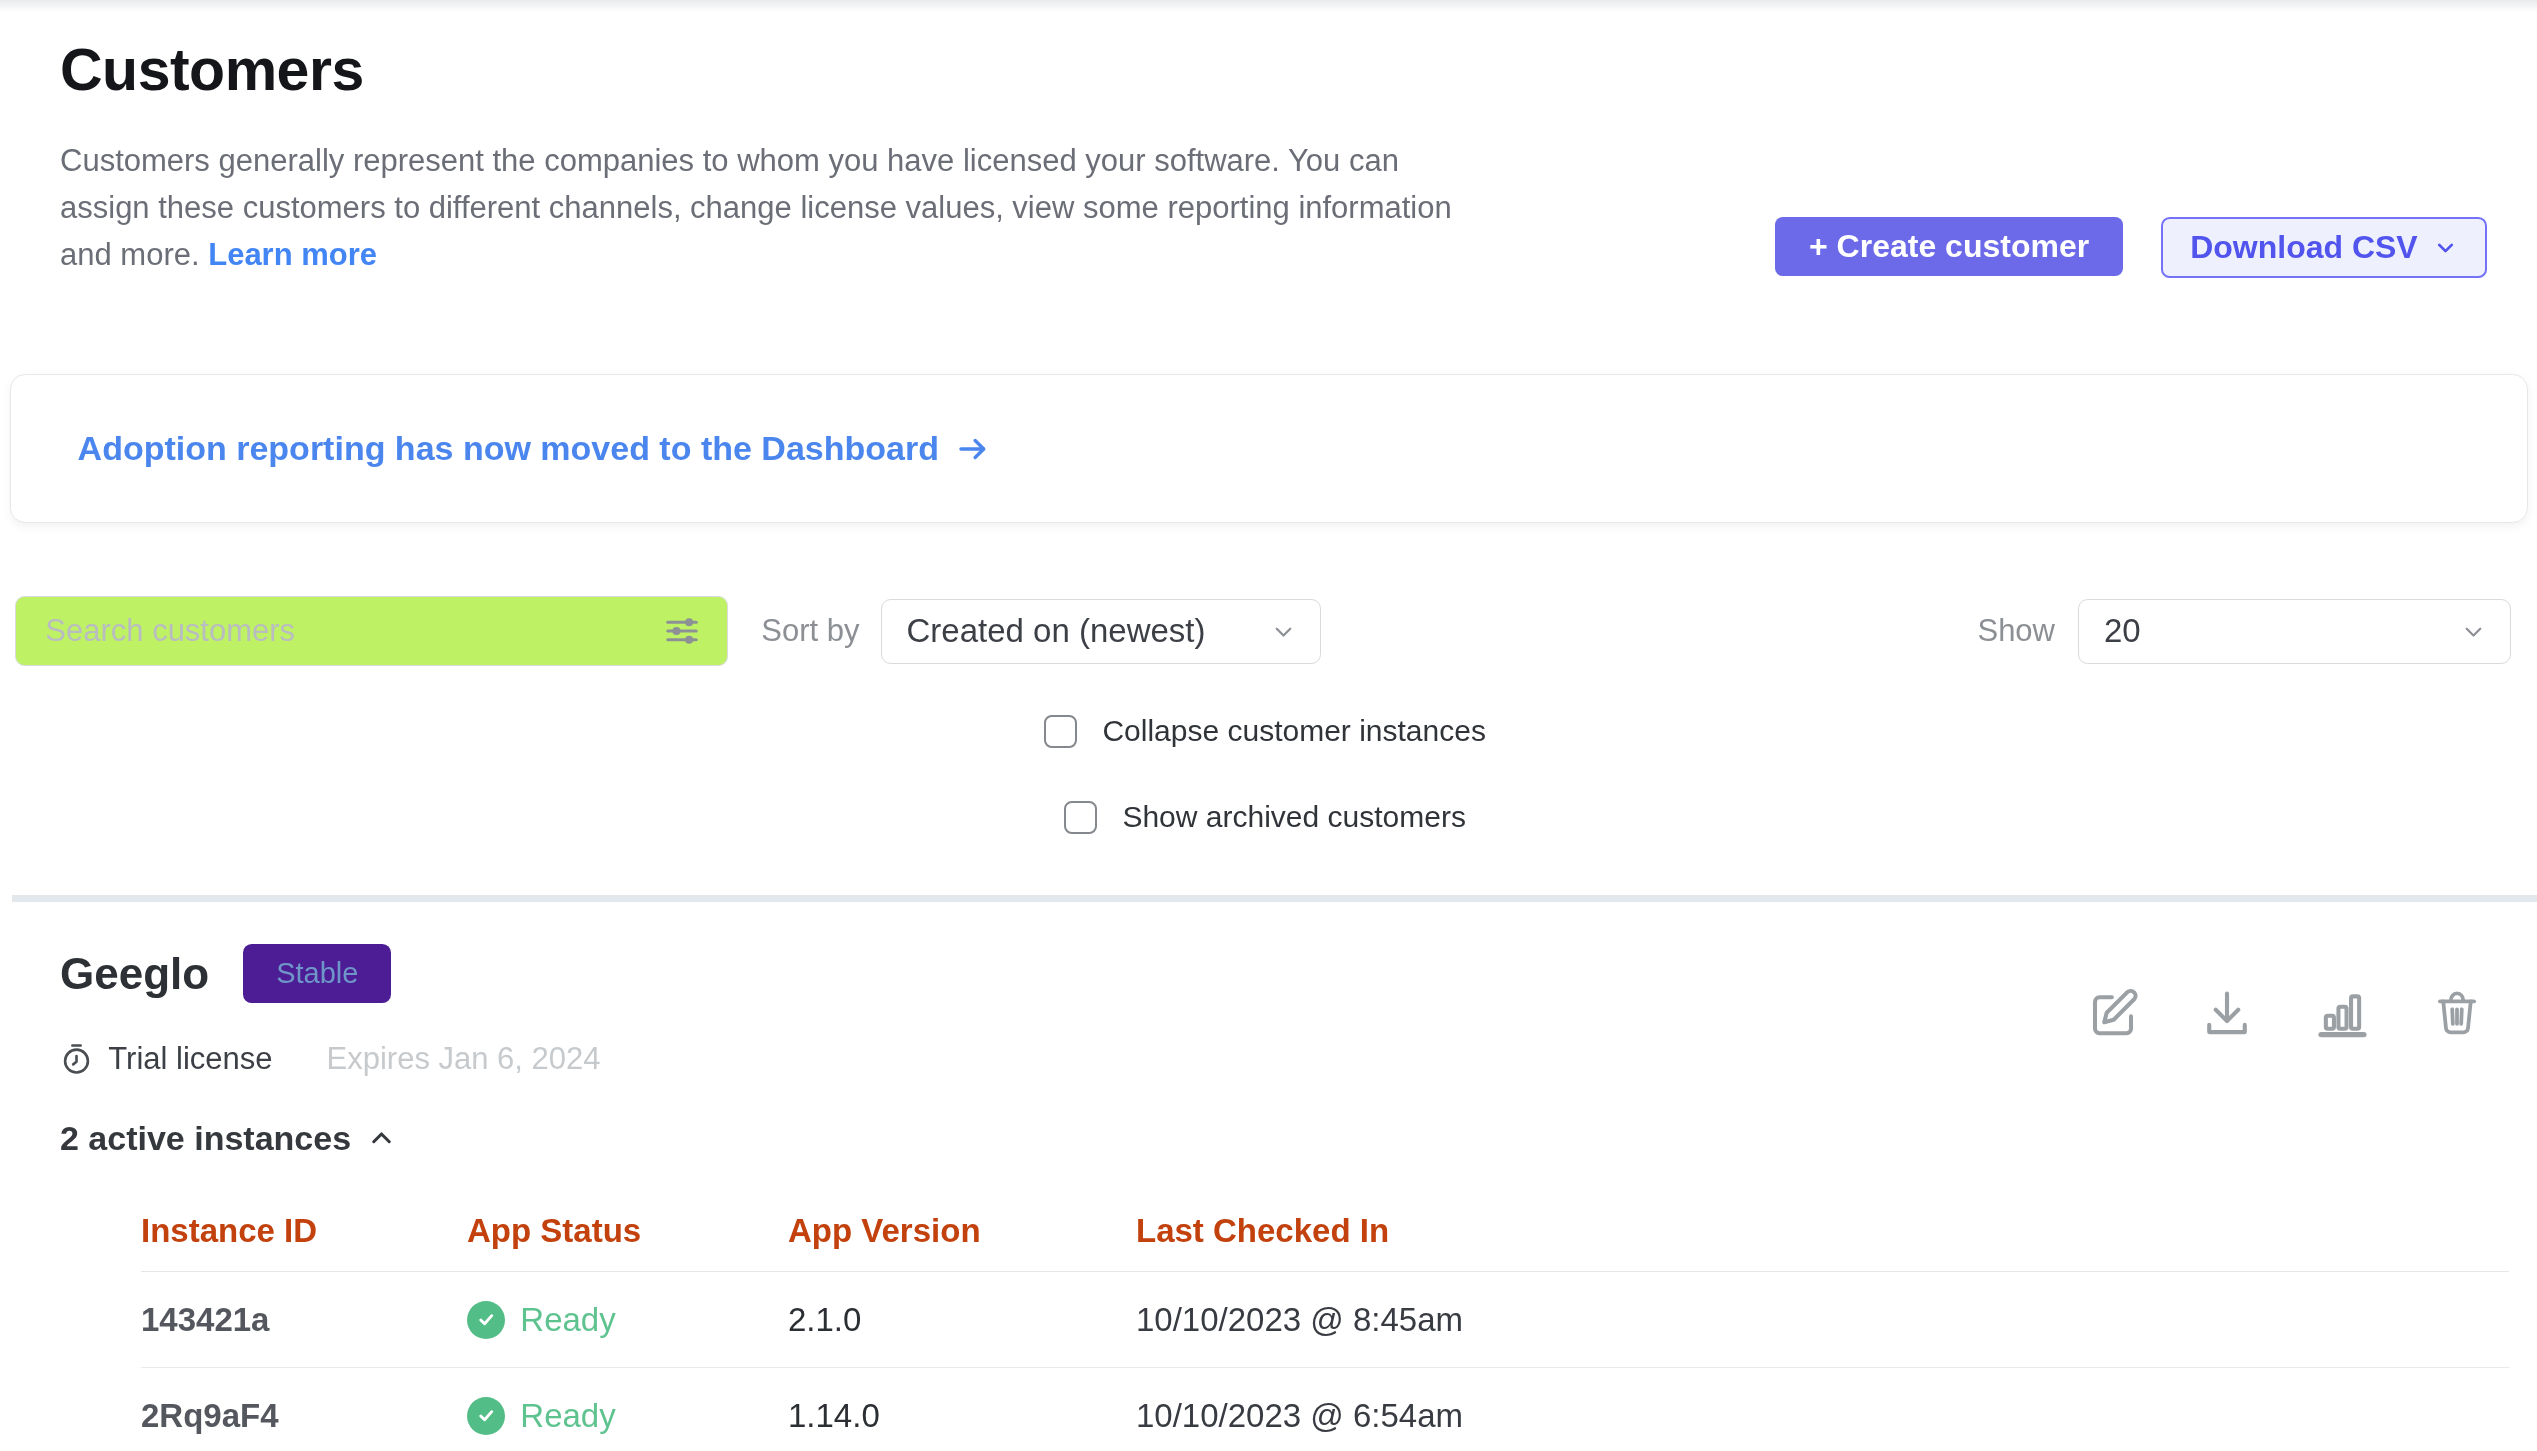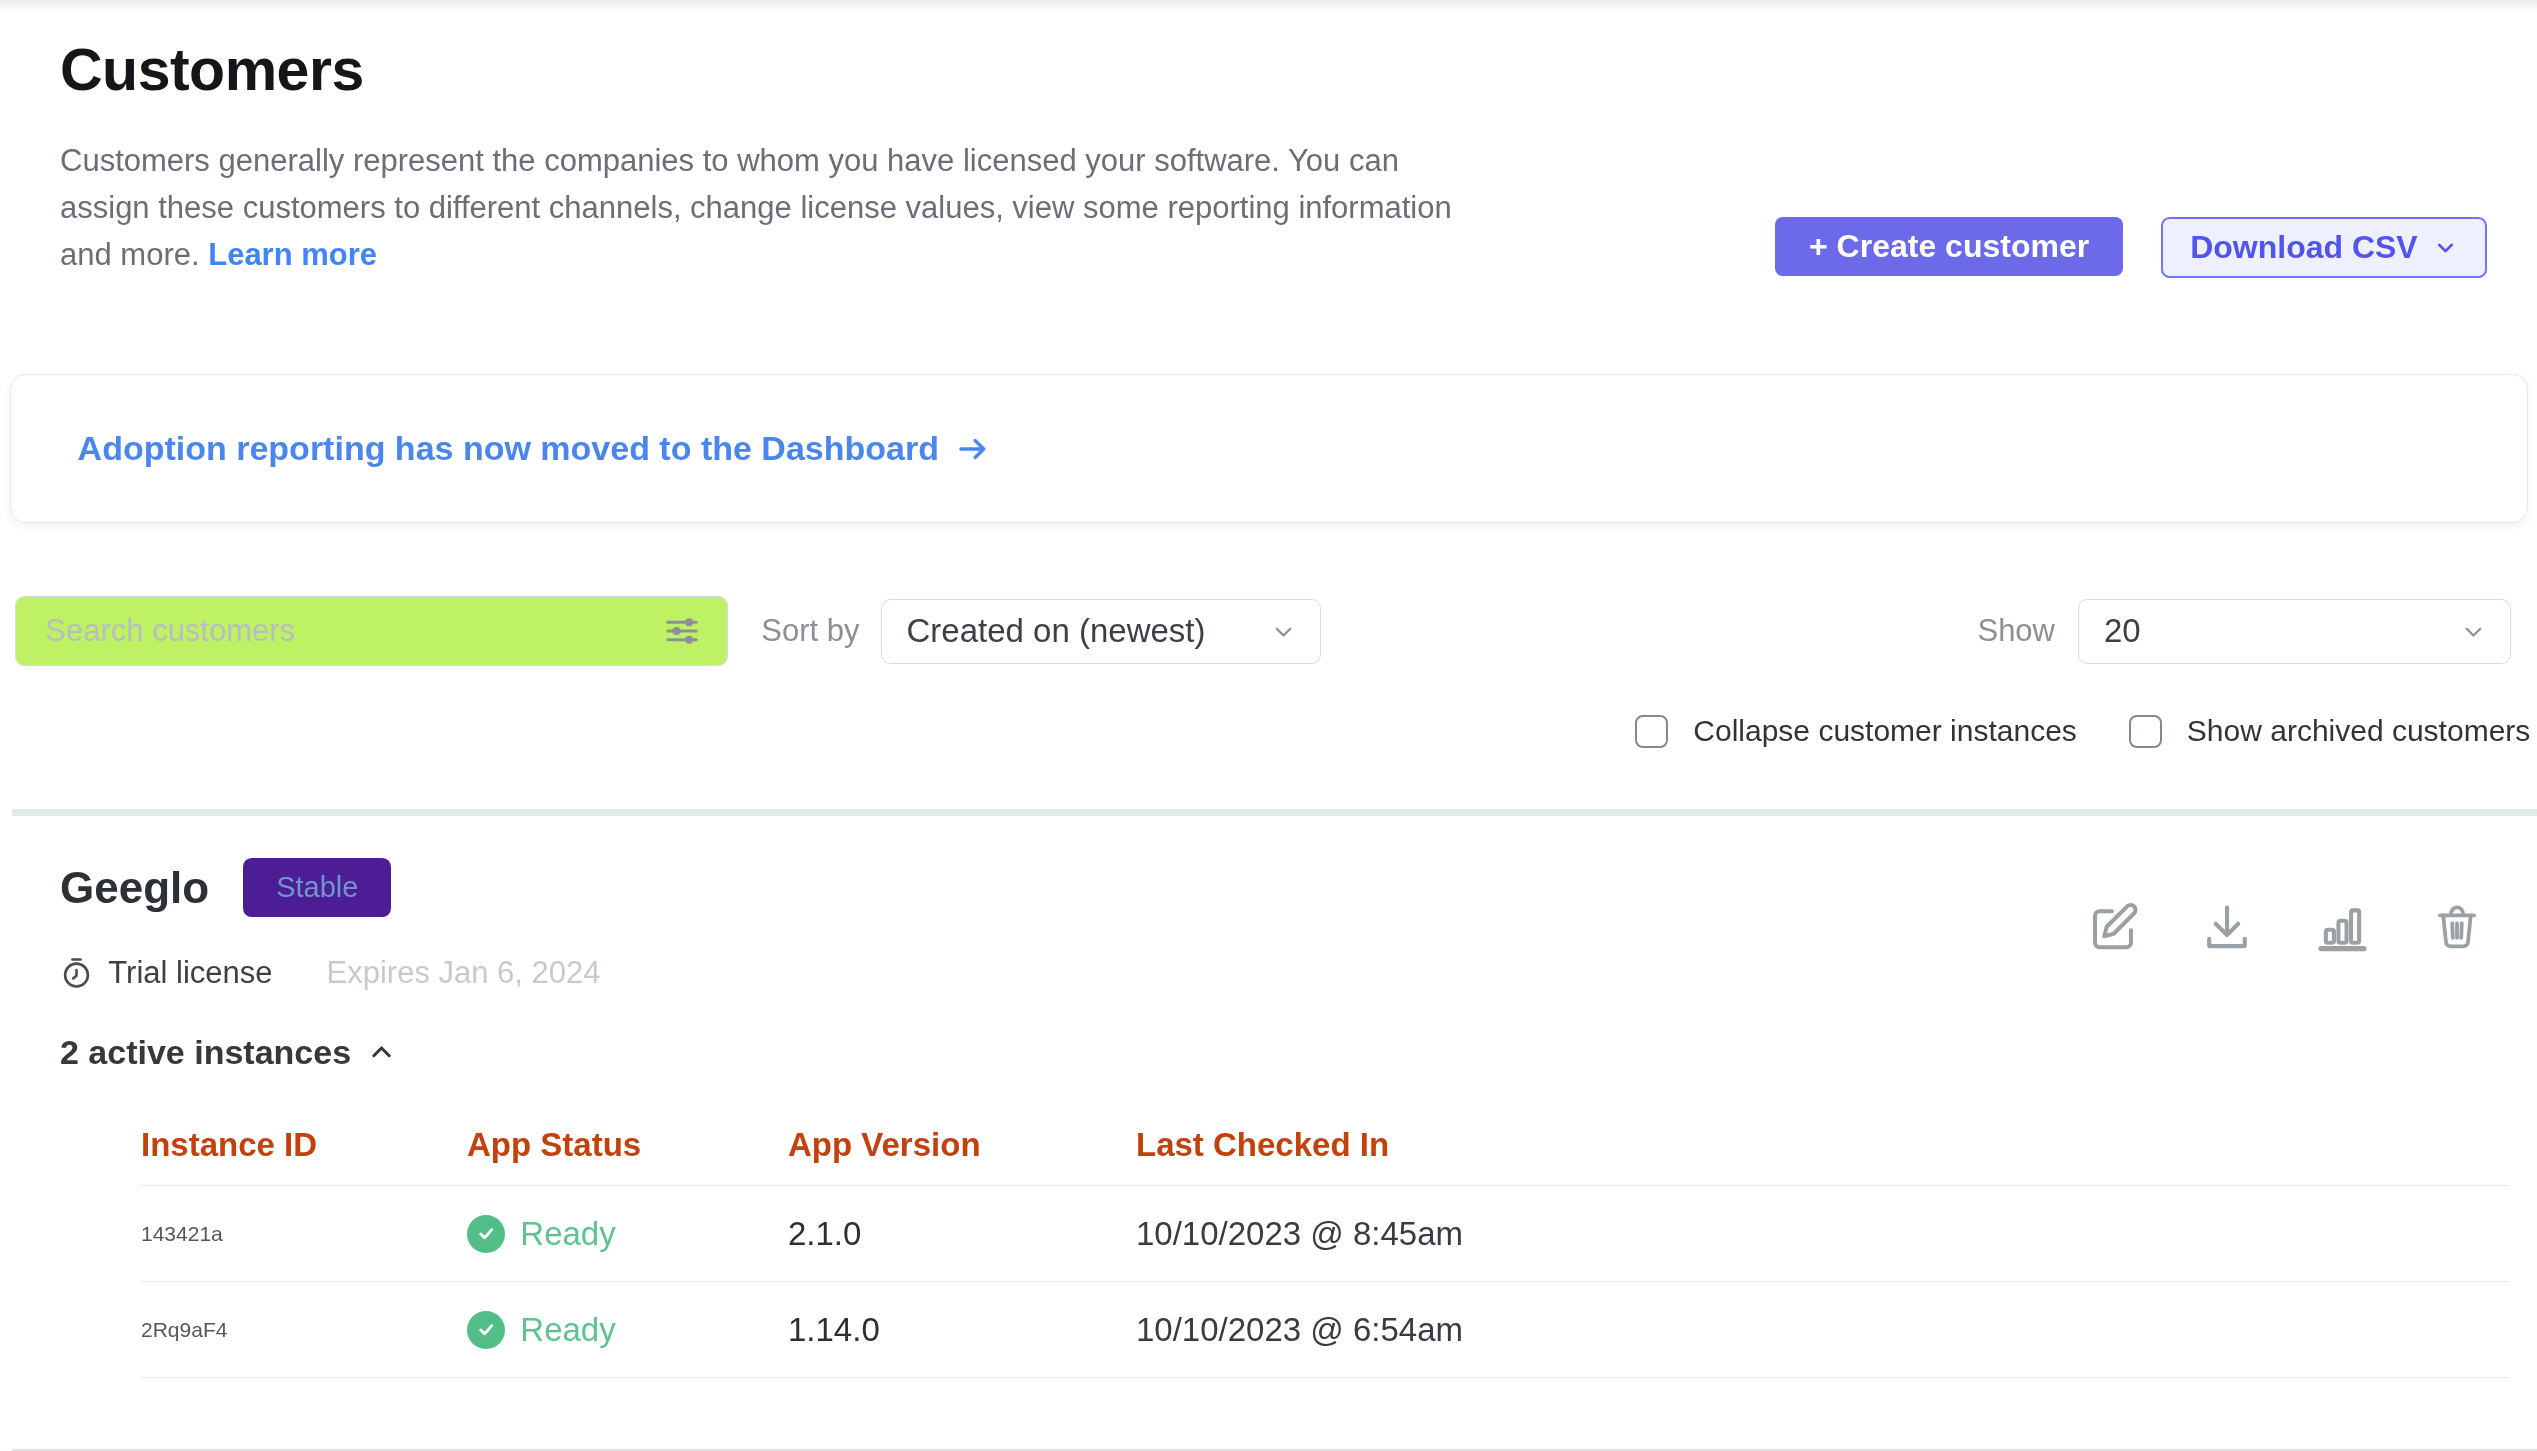--- a/index.html
+++ b/index.html
@@ -37,21 +37,21 @@
   .sliders-icon { cursor:pointer; flex-shrink:0; }
   .ctrl-label { font-size:31px; color:#8c8f94; }
   .sortby-label { margin-left:33px; }
   .select { height:65px; border:1.9px solid #d8dadd; border-radius:9.6px; background:#fff;
     display:flex; align-items:center; justify-content:space-between; font-size:33px; color:#3c3f45;
     padding:0 23px 0 25px; cursor:pointer; }
   .sort-select { width:440px; margin-left:21px; }
   .show-select { width:433px; margin-left:23px; }
   .spacer { flex:1; }
 
-  .checkbox-row { margin-top:48px; padding-right:7.7px; display:flex; justify-content:flex-end; align-items:center; gap:52px; }
+  .checkbox-row { margin-top:48px; padding-right:7.7px; display:flex; justify-content:flex-end; align-items:center; gap:52px;flex-direction:column; }
   .checkbox-item { display:flex; align-items:center; gap:25px; }
   .checkbox { width:33px; height:33px; border:2.9px solid #85888d; border-radius:7.7px; background:#fff; cursor:pointer; flex-shrink:0; }
   .checkbox-label { font-size:30px; color:#303338; }
 
   .section-divider { margin:61px 0 0 12.4px; width:2525px; height:6.7px; background:#e3e8ec; }
 
   
   .customer { padding:42px 56px 0 60px; }
   .cust-head { display:flex; justify-content:space-between; align-items:flex-start; }
   .name-row { display:flex; align-items:center; gap:34px; }
@@ -67,21 +67,21 @@
 
   .instances-toggle { margin-top:42px; display:inline-flex; align-items:center; gap:15.3px;
     font-size:34px; font-weight:700; color:#35383d; cursor:pointer; }
 
   
   .table { margin:54px 0 0 81px; width:2368px; }
   .t-row { display:grid; grid-template-columns:326px 321px 348px 1fr; align-items:center; }
   .t-head { padding-bottom:21px; border-bottom:1.9px solid #e7e7e7; }
   .t-head > div { font-size:33px; font-weight:700; color:#c2410c; }
   .t-body-row { height:96px; border-bottom:1.9px solid #eaeaea; }
-  .cell-id { font-size:21px; font-weight:400; color:#54575d; }
+  .cell-id { font-size:33px; font-weight:700; color:#54575d; }
   .cell-status { display:flex; align-items:center; gap:15.3px; font-size:33px; color:#5fc390; }
   .check-circle { width:38px; height:38px; border-radius:50%; background:#53bd87; display:flex; align-items:center; justify-content:center; flex-shrink:0; }
   .cell-version { font-size:33px; color:#2b2e33; }
   .cell-date { font-size:33px; color:#383b41; }
 
   .bottom-divider { margin:71px 0 0 12.4px; width:2525px; height:3.8px; background:#dce0e3; }
 </style>
 </head>
 <body>
 

